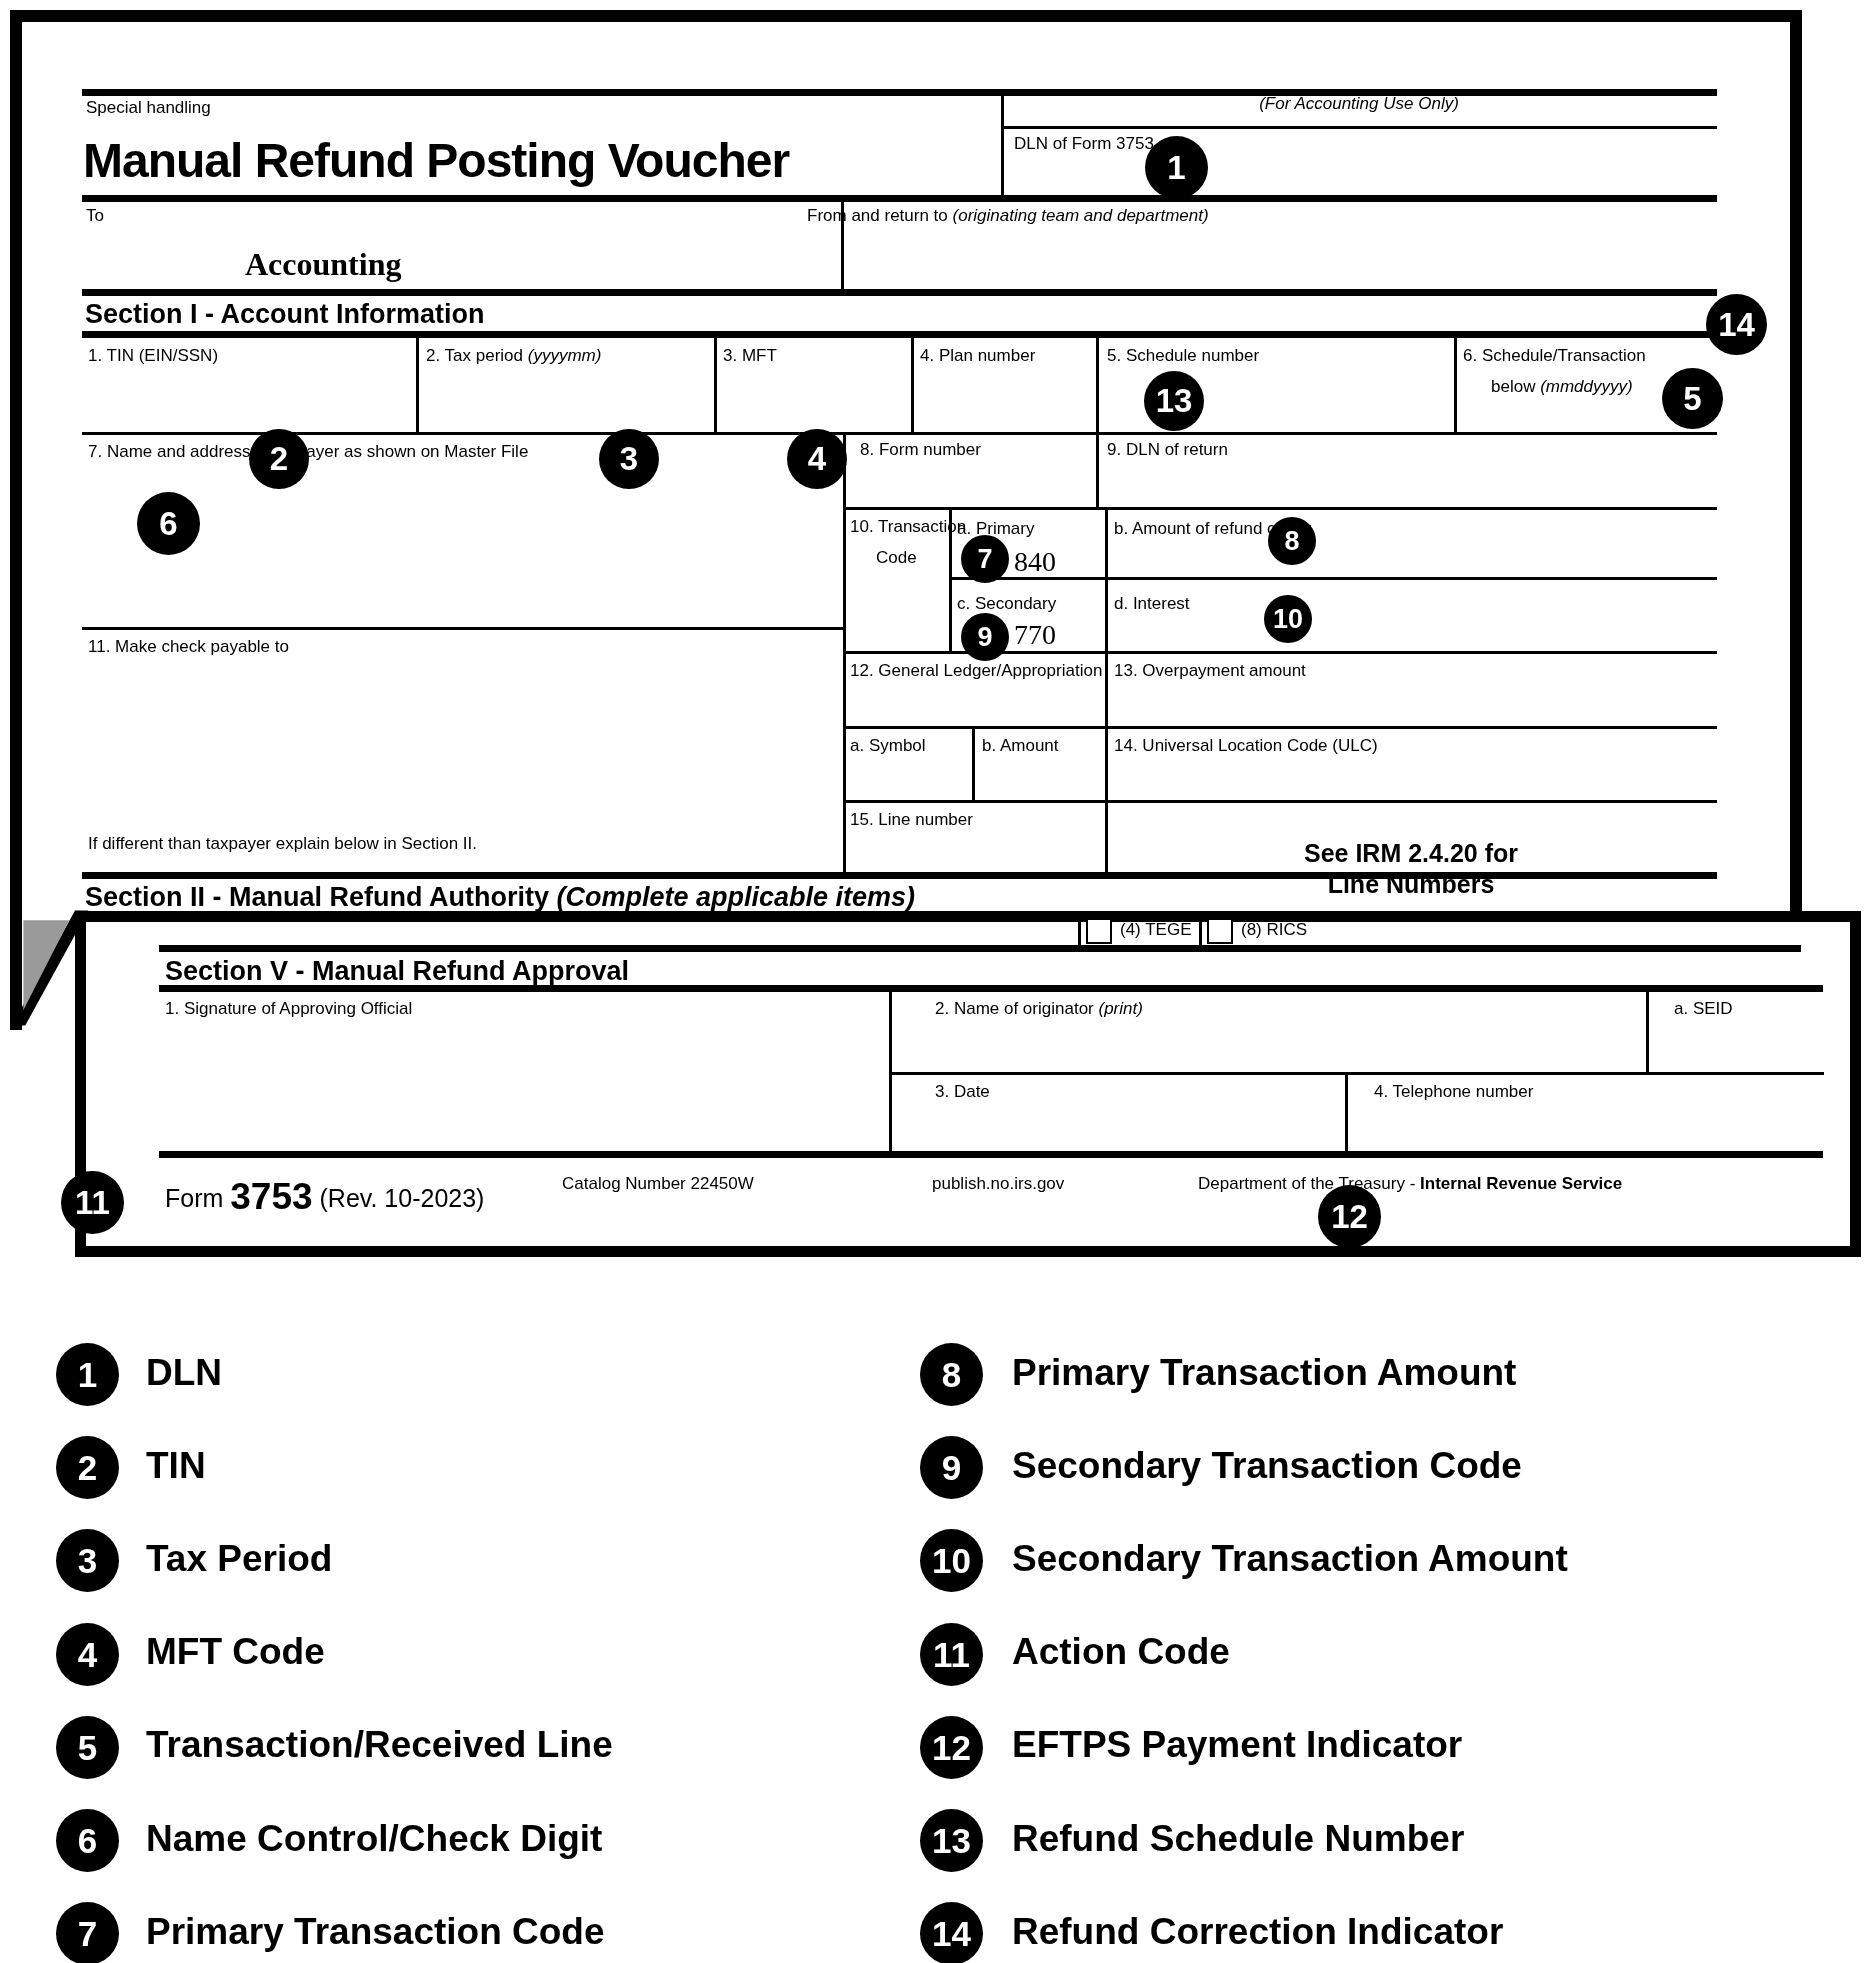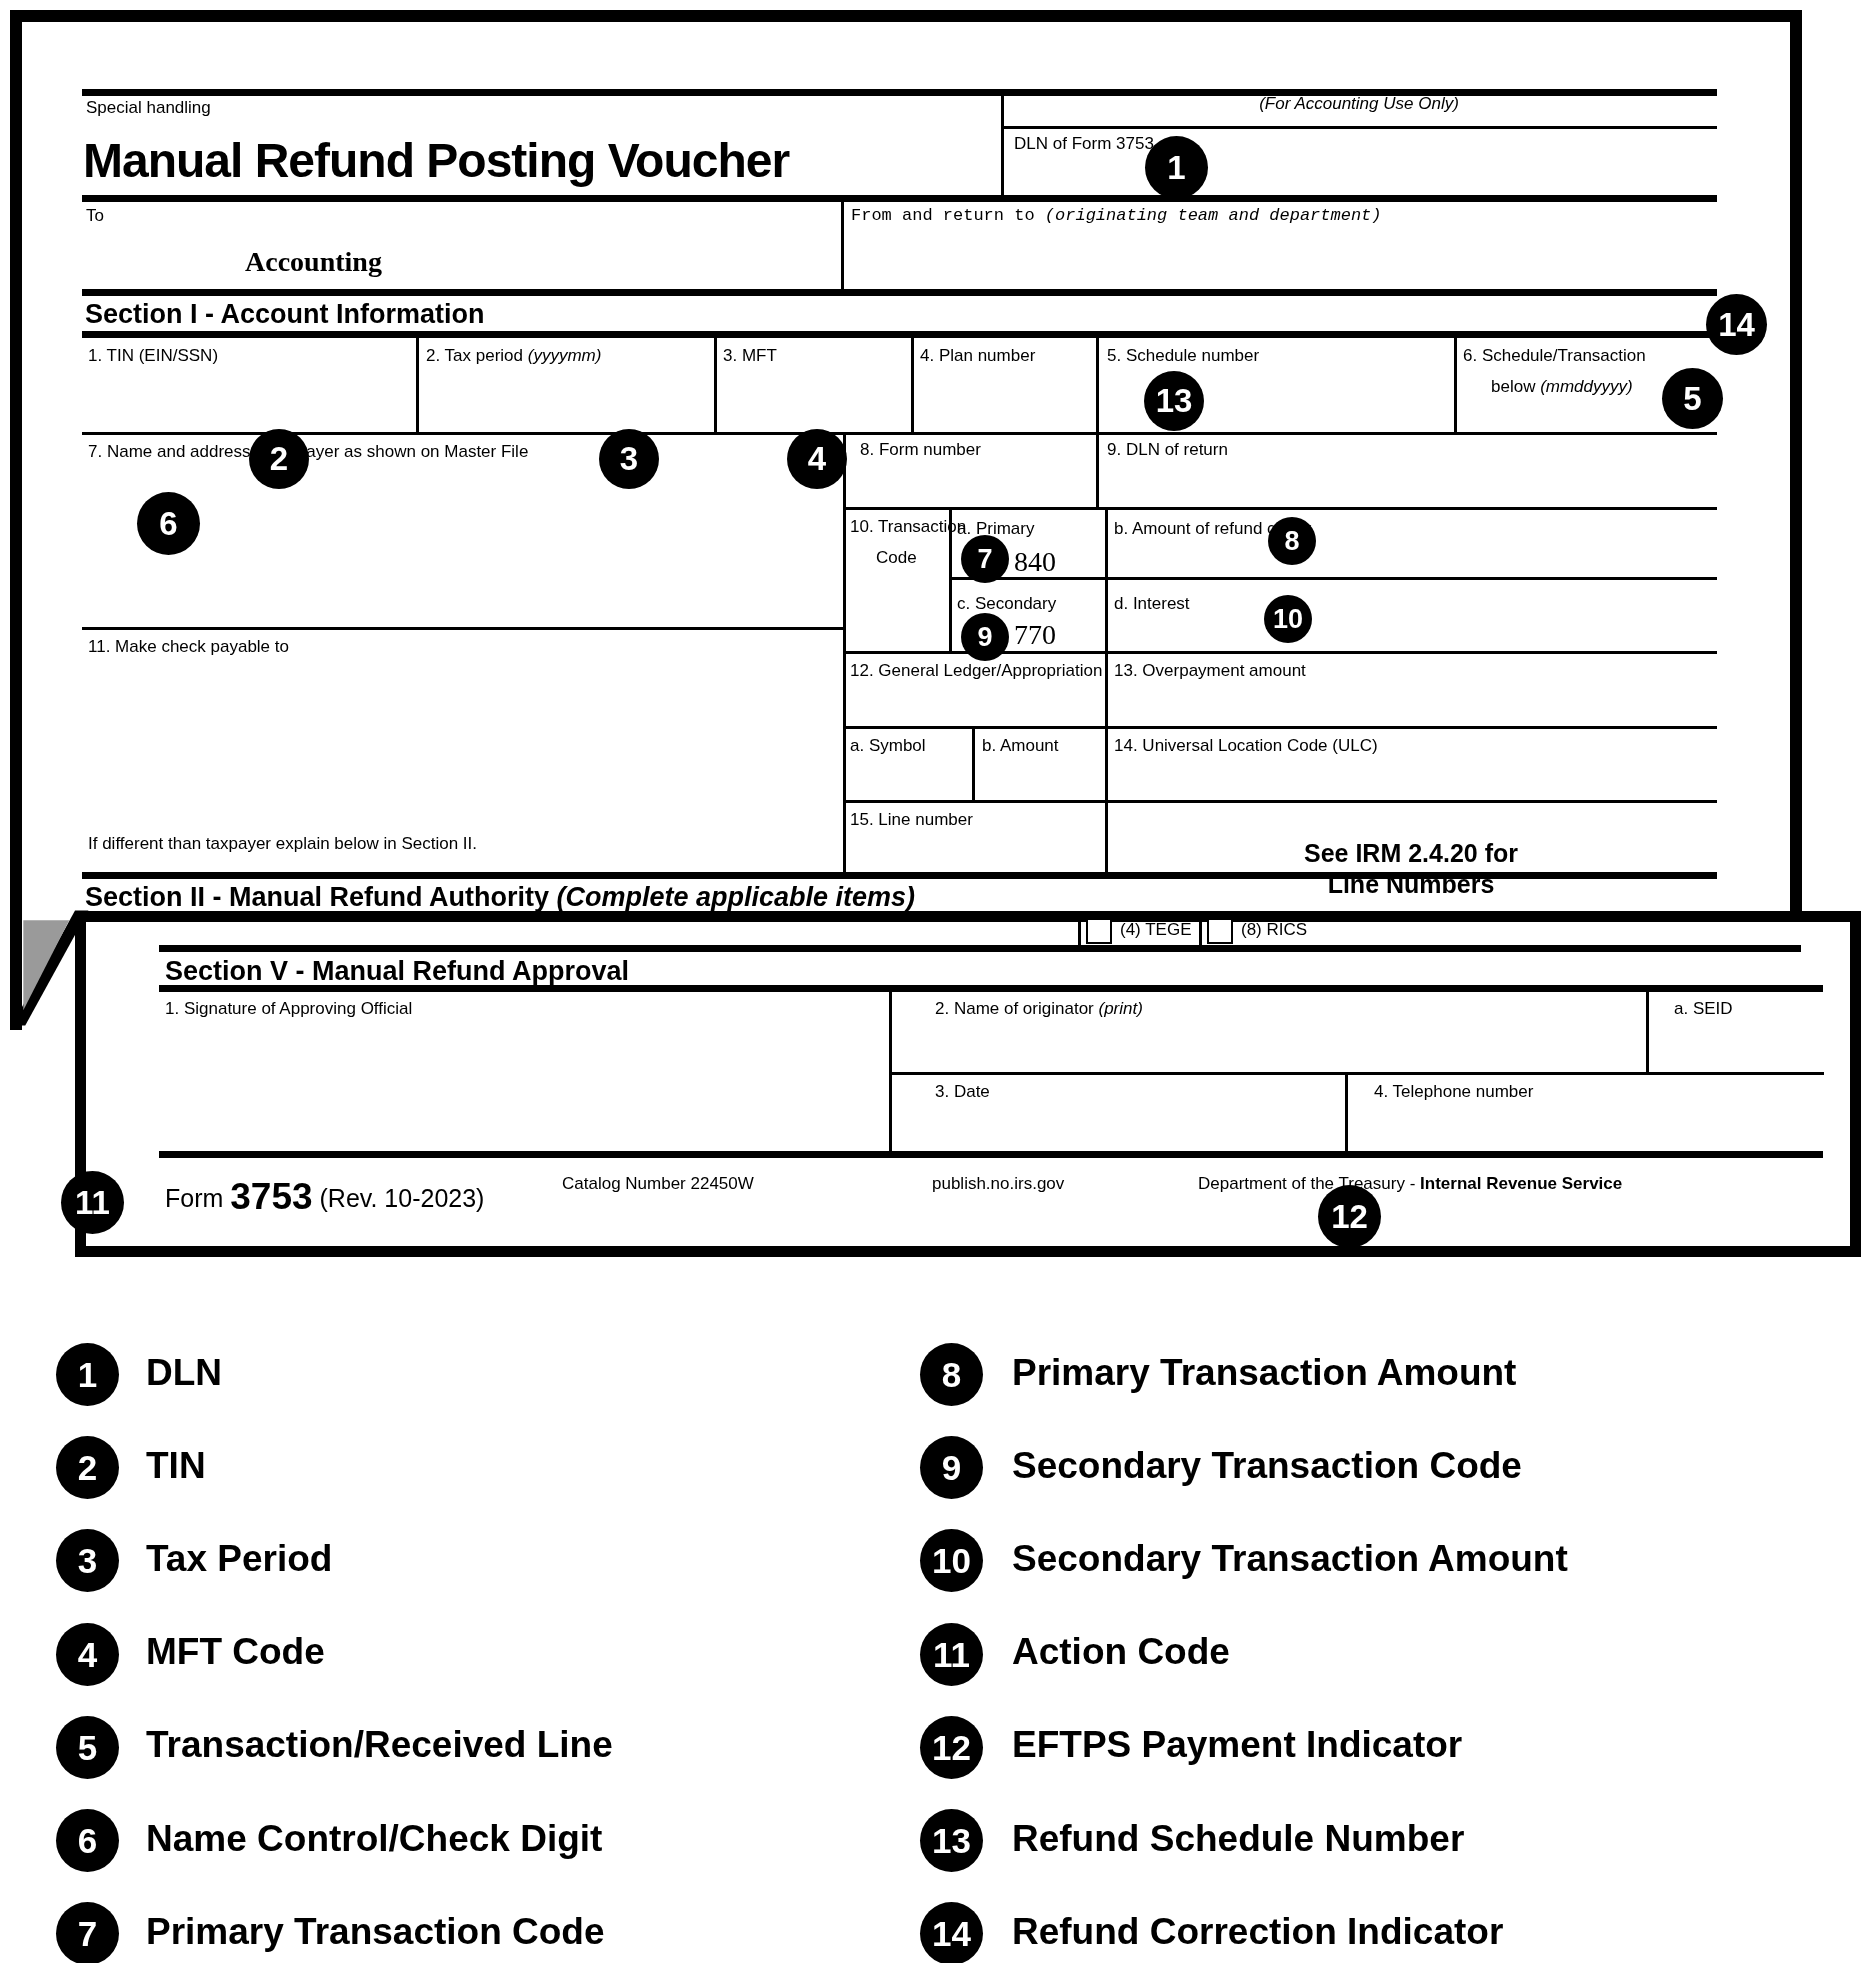--- a/index.html
+++ b/index.html
@@ -49,22 +49,22 @@
 <div id="canvas">
 
   <div id="page1" class="page"></div>
 
   <div class="t lbl" style="left:86px; top:98px;">Special handling</div>
   <div class="t" id="form-title" style="left:83px; top:133px;">Manual Refund Posting Voucher</div>
   <div class="t lbl i" style="left:1001px; top:94px; width:716px; text-align:center;">(For Accounting Use Only)</div>
   <div class="t lbl" style="left:1014px; top:134px;">DLN of Form 3753</div>
 
   <div class="t lbl" style="left:86px; top:206px;">To</div>
-  <div class="t serif b" style="left:245px; top:246px; font-size:28px;">Accounting</div>
-  <div class="t lbl" style="left:851px; top:206px;font-family:Liberation Mono, monospace;"><span>From and return to </span><span class="i">(originating team and department)</span></div>
+  <div class="t serif b" style="left:245px; top:246px; font-size:32px;">Accounting</div>
+  <div class="t lbl" style="left:807px; top:206px;"><span>From and return to </span><span class="i">(originating team and department)</span></div>
 
   <div class="t hdr" style="left:85px; top:299px;">Section I - Account Information</div>
 
   <div class="t lbl" style="left:88px; top:346px;">1. TIN (EIN/SSN)</div>
   <div class="t lbl" style="left:426px; top:346px;"><span>2. Tax period </span><span class="i">(yyyymm)</span></div>
   <div class="t lbl" style="left:723px; top:346px;">3. MFT</div>
   <div class="t lbl" style="left:920px; top:346px;">4. Plan number</div>
   <div class="t lbl" style="left:1107px; top:346px;">5. Schedule number</div>
   <div class="t lbl" style="left:1463px; top:346px;">6. Schedule/Transaction</div>
   <div class="t lbl" style="left:1491px; top:377px;"><span>below </span><span class="i">(mmddyyyy)</span></div>

